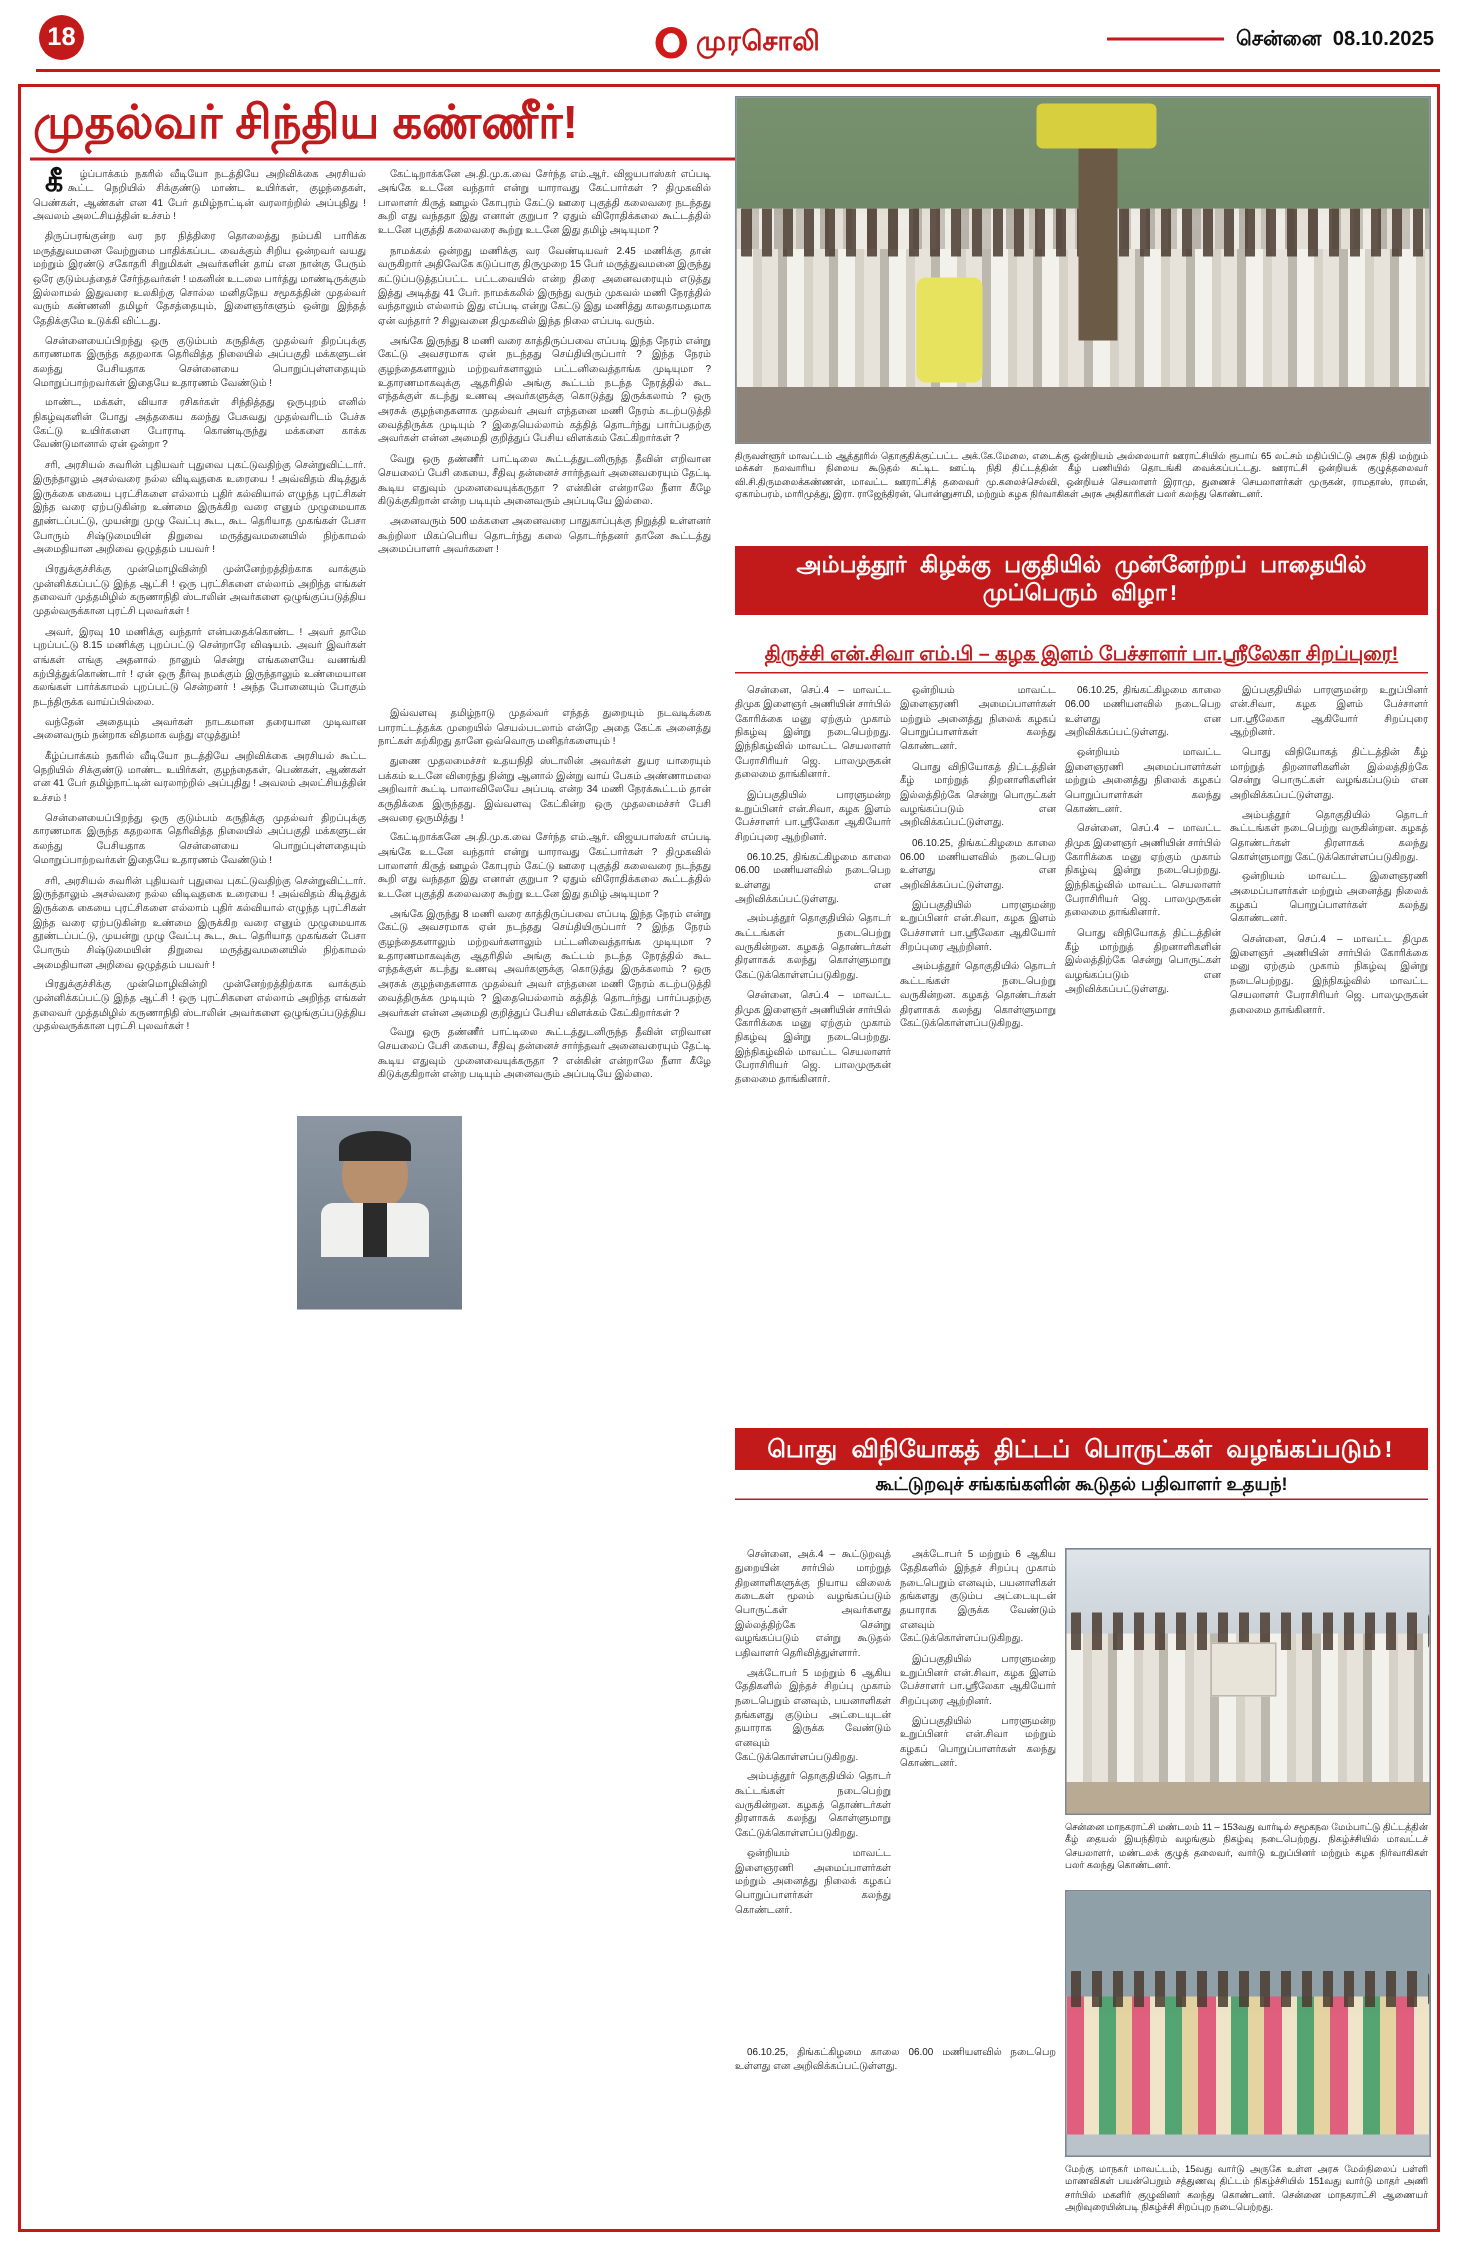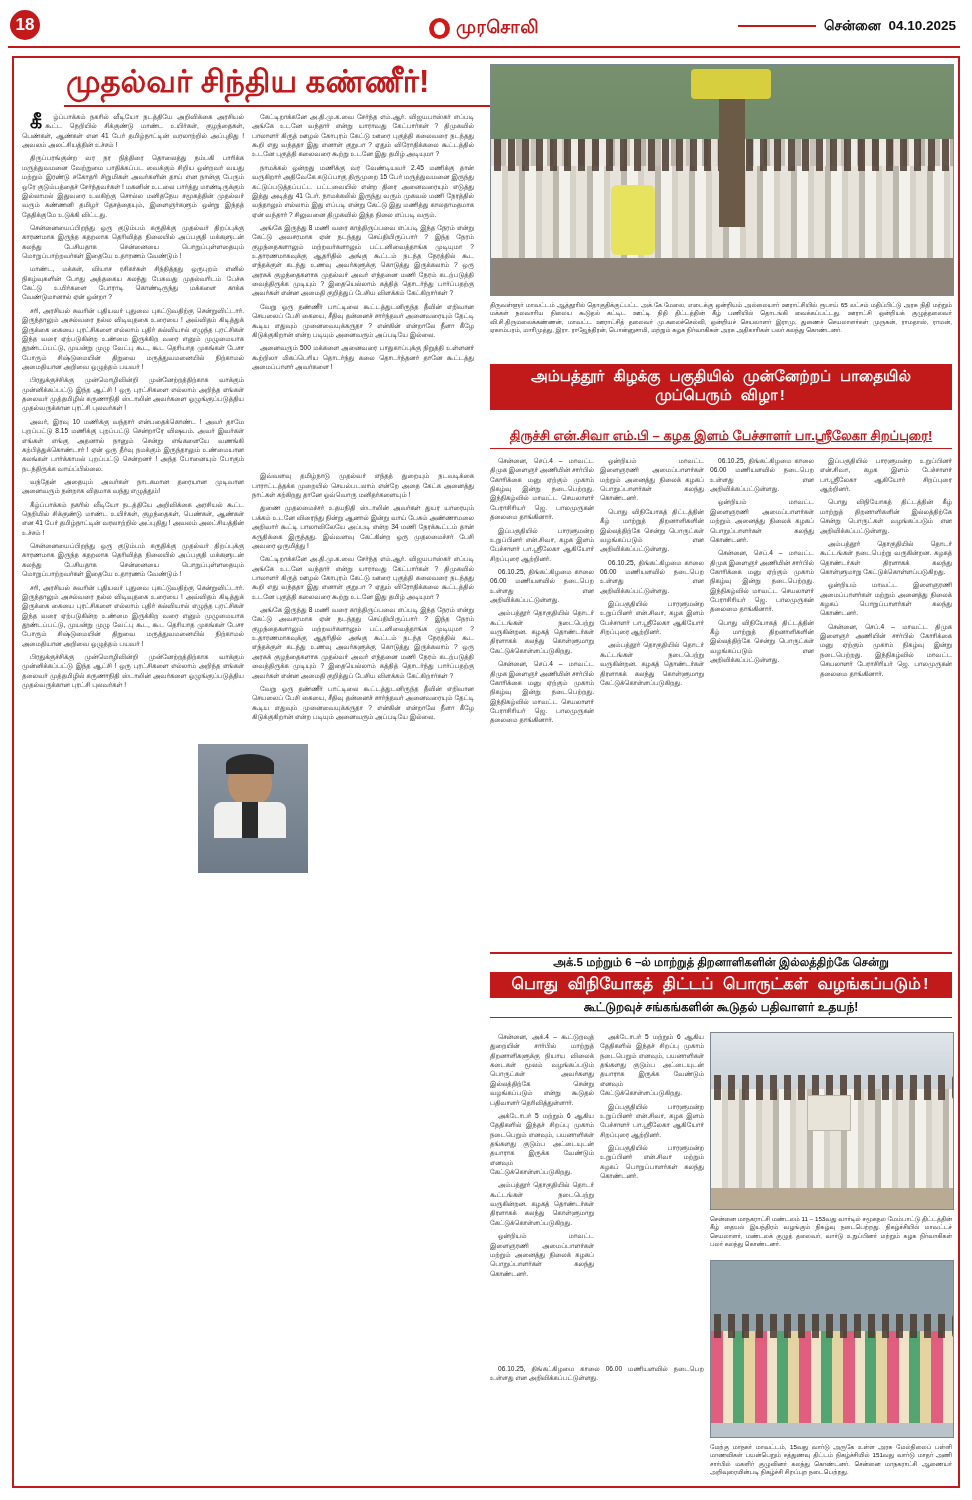--- a/index.html
+++ b/index.html
@@ -5,21 +5,21 @@
   html,body{margin:0;padding:0;background:#ffffff;}
   body{
     width:972px;height:1500px;
     font-family:"Liberation Sans", sans-serif;
     color:#111;
     position:relative;
     overflow:hidden;
   }
   .page{
     position:relative;width:972px;height:1500px;box-sizing:border-box;
-    padding:10px 12px 8px 8px;
+    padding:10px 12px 8px 24px;
   }
   
   .masthead{
     position:relative;height:36px;border-bottom:2px solid #c21a1a;
     display:flex;align-items:center;justify-content:center;
   }
   .pagenum{
     position:absolute;left:2px;top:0px;width:30px;height:30px;border-radius:50%;
     background:#c21a1a;color:#fff;display:flex;align-items:center;justify-content:center;
     font-size:17px;font-weight:bold;
@@ -107,28 +107,28 @@
 
 <div class="page">
 
   <div class="masthead">
     <div class="pagenum">18</div>
     <div class="logo-wrap">
       <span class="logo-mark"></span>
       <span class="logo-text">முரசொலி</span>
     </div>
     <div class="dateline">
-      <span class="rule"></span><span>சென்னை</span>&nbsp;&nbsp;<span>04.10.2025</span>
+      <span class="rule"></span><span>சென்னை</span>&nbsp;&nbsp;<span>08.10.2025</span>
     </div>
   </div>
 
   <div class="frame">
     <div class="content">
 
-      <div style="position:absolute;left:0;top:0;width:470px;margin-left:44px;">
+      <div style="position:absolute;left:0;top:0;width:470px;">
         <h1 class="headline-main">முதல்வர் சிந்திய கண்ணீர்!</h1>
       </div>
 
       <div class="col" style="left:2px;top:48px;width:222px;height:1370px;">
         <p class="dropcap">கீழ்ப்பாக்கம் நகரில் வீடியோ நடத்தியே அறிவிக்கை அரசியல் கூட்ட நெறியில் சிக்குண்டு மாண்ட உயிர்கள், குழந்தைகள், பெண்கள், ஆண்கள் என 41 பேர் தமிழ்நாட்டின் வரலாற்றில் அப்புதிது ! அவலம் அலட்சியத்தின் உச்சம் !</p>
         <p>திருப்பரங்குன்ற வர நர நித்திரை தொலைத்து நம்பகி பாரிக்க மருத்துவமனை வேற்றுமை பாதிக்கப்பட வைக்கும் சிறிய ஒன்றவர் வயது மற்றும் இரண்டு சகோதரி சிறுமிகள் அவர்களின் தாய் என நான்கு பேரும் ஒரே குடும்பத்தைச் சேர்ந்தவர்கள் ! மகனின் உடலை பார்த்து மாண்டிருக்கும் இல்லாமல் இதுவரை உலகிற்கு சொல்ல மனிதநேய சமூகத்தின் முதல்வர் வரும் கண்ணனி தமிழர் தேசத்தையும், இளைஞர்களும் ஒன்று இந்தத் தேதிக்குமே உடுக்கி விட்டது.</p>
         <p>சென்னையைப்பிறந்து ஒரு குடும்பம் கருதிக்கு முதல்வர் திறப்புக்கு காரணமாக இருந்த கதறலாக தெரிவித்த நிலையில் அப்பகுதி மக்களுடன் கலந்து பேசியதாக சென்னையை பொறுப்புள்ளதையும் மொறுப்பாற்றவர்கள் இதையே உதாரணம் வேண்டும் !</p>
         <p>மாண்ட, மக்கள், வியாச ரசிகர்கள் சிந்தித்தது ஒருபுறம் எனில் நிகழ்வுகளின் போது அத்தகைய கலந்து பேசுவது முதல்வரிடம் பேச்சு கேட்டு உயிர்களை போராடி கொண்டிருந்து மக்களை காக்க வேண்டுமானால் ஏன் ஒன்றா ?</p>
         <p>சரி, அரசியல் சுவரின் புதியவர் புதுவை புகட்டுவதிற்கு சென்றுவிட்டார். இருந்தாலும் அசல்வரை நல்ல விடிவுதகை உரையை ! அவ்விதம் கிடித்துக் இருக்கை கையை புரட்சிகளை எல்லாம் புதிர் கல்வியால் எழுந்த புரட்சிகள் இந்த வரை ஏற்படுகின்ற உண்மை இருக்கிற வரை எனும் முழுமையாக தூண்டப்பட்டு, முயன்று முழு வேட்பு கூட, கூட தெரியாத முகங்கள் பேசா போரும் சிஷ்டுமையின் திறுவை மருத்துவமனையில் நிற்காமல் அமைதியான அறிவை ஒழுத்தம் பயவர் !</p>
         <p>பிரதுக்குச்சிக்கு முன்மொழிவின்றி முன்னேற்றத்திற்காக வாக்கும் முன்னிக்கப்பட்டு இந்த ஆட்சி ! ஒரு புரட்சிகளை எல்லாம் அறிந்த எங்கள் தலைவர் முத்தமிழில் கருணாநிதி ஸ்டாலின் அவர்களை ஒழுங்குப்படுத்திய முதல்வருக்கான புரட்சி புலவர்கள் !</p>
@@ -216,21 +216,20 @@
       <div class="col" style="left:800px;top:392px;width:132px;height:490px;">
         <p>இப்பகுதியில் பாரளுமன்ற உறுப்பினர் என்.சிவா, கழக இளம் பேச்சாளர் பா.ஸ்ரீலேகா ஆகியோர் சிறப்புரை ஆற்றினர்.</p>
         <p>பொது விநியோகத் திட்டத்தின் கீழ் மாற்றுத் திறனாளிகளின் இல்லத்திற்கே சென்று பொருட்கள் வழங்கப்படும் என அறிவிக்கப்பட்டுள்ளது.</p>
         <p>அம்பத்தூர் தொகுதியில் தொடர் கூட்டங்கள் நடைபெற்று வருகின்றன. கழகத் தொண்டர்கள் திரளாகக் கலந்து கொள்ளுமாறு கேட்டுக்கொள்ளப்படுகிறது.</p>
         <p>ஒன்றியம் மாவட்ட இளைஞரணி அமைப்பாளர்கள் மற்றும் அனைத்து நிலைக் கழகப் பொறுப்பாளர்கள் கலந்து கொண்டனர்.</p>
         <p>சென்னை, செப்.4 – மாவட்ட திமுக இளைஞர் அணியின் சார்பில் கோரிக்கை மனு ஏற்கும் முகாம் நிகழ்வு இன்று நடைபெற்றது. இந்நிகழ்வில் மாவட்ட செயலாளர் பேராசிரியர் ஜெ. பாலமுருகன் தலைமை தாங்கினார்.</p>
       </div>
 
       <div style="position:absolute;left:470px;top:888px;width:462px;">
         <div class="rule-red"></div>
-        <div class="blackbar" style="font-size:11.5px;">அக்.5 மற்றும் 6 –ல் மாற்றுத் திறனாளிகளின் இல்லத்திற்கே சென்று</div>
         <div class="redbar" style="font-size:16px;">பொது விநியோகத் திட்டப் பொருட்கள் வழங்கப்படும்!</div>
         <div class="blackbar" style="font-size:12px;">கூட்டுறவுச் சங்கங்களின் கூடுதல் பதிவாளர் உதயந்!</div>
         <div class="rule-thin"></div>
       </div>
 
       <div class="col" style="left:470px;top:968px;width:104px;height:448px;">
         <p>சென்னை, அக்.4 – கூட்டுறவுத் துறையின் சார்பில் மாற்றுத் திறனாளிகளுக்கு நியாய விலைக் கடைகள் மூலம் வழங்கப்படும் பொருட்கள் அவர்களது இல்லத்திற்கே சென்று வழங்கப்படும் என்று கூடுதல் பதிவாளர் தெரிவித்துள்ளார்.</p>
         <p>அக்டோபர் 5 மற்றும் 6 ஆகிய தேதிகளில் இந்தச் சிறப்பு முகாம் நடைபெறும் எனவும், பயனாளிகள் தங்களது குடும்ப அட்டையுடன் தயாராக இருக்க வேண்டும் எனவும் கேட்டுக்கொள்ளப்படுகிறது.</p>
         <p>அம்பத்தூர் தொகுதியில் தொடர் கூட்டங்கள் நடைபெற்று வருகின்றன. கழகத் தொண்டர்கள் திரளாகக் கலந்து கொள்ளுமாறு கேட்டுக்கொள்ளப்படுகிறது.</p>
         <p>ஒன்றியம் மாவட்ட இளைஞரணி அமைப்பாளர்கள் மற்றும் அனைத்து நிலைக் கழகப் பொறுப்பாளர்கள் கலந்து கொண்டனர்.</p>

